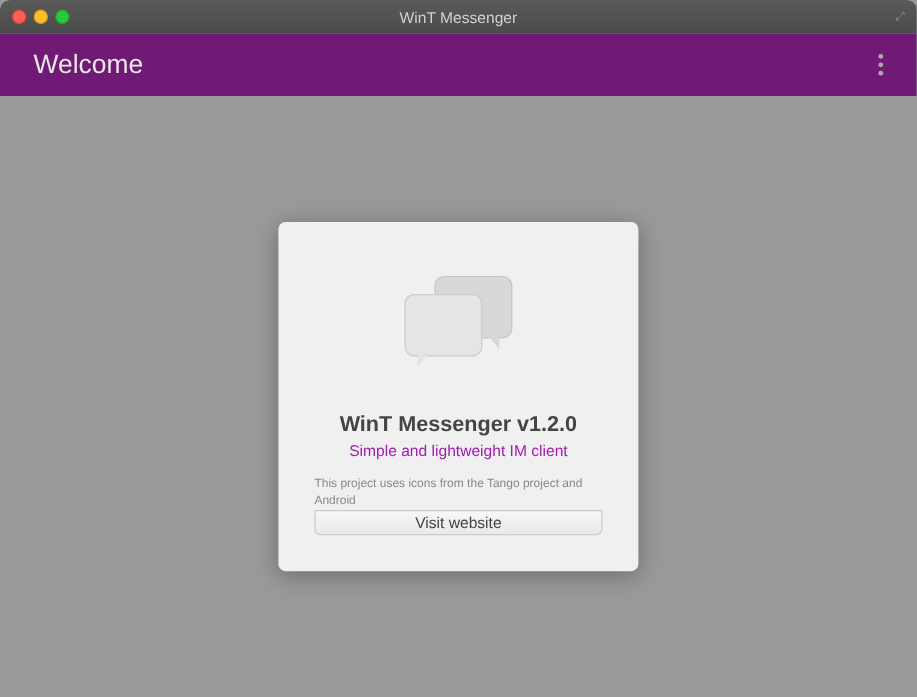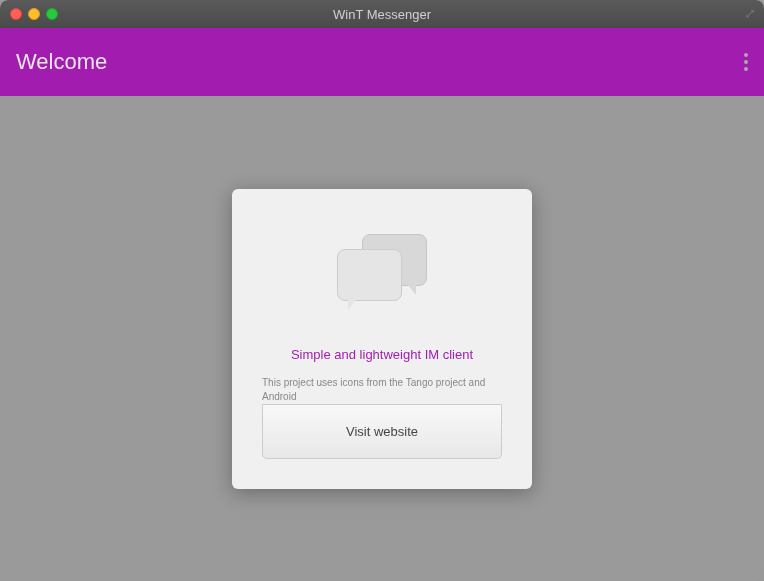--- a/index.html
+++ b/index.html
@@ -75,25 +75,25 @@
     }
 
     .title-bar-resize {
       position: absolute;
       right: 10px;
       color: #888;
       font-size: 10px;
     }
 
     .header-bar {
-      height: 68px;
-      background: #a21caf;
-      display: flex;
-      align-items: center;
-      padding: 0 16px;
+      height: 52px;
+      background: #701a75;
+      display: flex;
+      align-items: center;
+      padding: 0 28px;
       justify-content: space-between;
       flex-shrink: 0;
     }
 
     .header-title {
       color: #e8e8e8;
       font-size: 22px;
       font-weight: 300;
     }
 
@@ -217,21 +217,21 @@
 
     .dialog-buttons {
       display: flex;
       flex-direction: column;
       gap: 0;
       width: 100%;
     }
 
     .dialog-btn {
       width: 100%;
-      padding: 19px 0;
+      padding: 2px 0;
       background: linear-gradient(to bottom, #f8f8f8, #e8e8e8);
       border: 1px solid #ccc;
       border-radius: 0;
       color: #444;
       font-size: 13px;
       cursor: pointer;
       text-align: center;
       transition: background 0.1s;
     }
 
@@ -274,20 +274,21 @@
   <div class="main-content">
     <div class="dialog-card">
 
       <div class="app-icon">
         <div class="chat-bubbles">
           <div class="bubble bubble-back"></div>
           <div class="bubble bubble-front"></div>
         </div>
       </div>
 
+      <div class="app-name">WinT Messenger v1.2.0</div>
 
       <div class="app-subtitle">Simple and lightweight IM client</div>
 
       <div class="app-credits">This project uses icons from the Tango project and Android</div>
 
       <div class="dialog-buttons">
         <button class="dialog-btn">Visit website</button>
       </div>
 
     </div>

